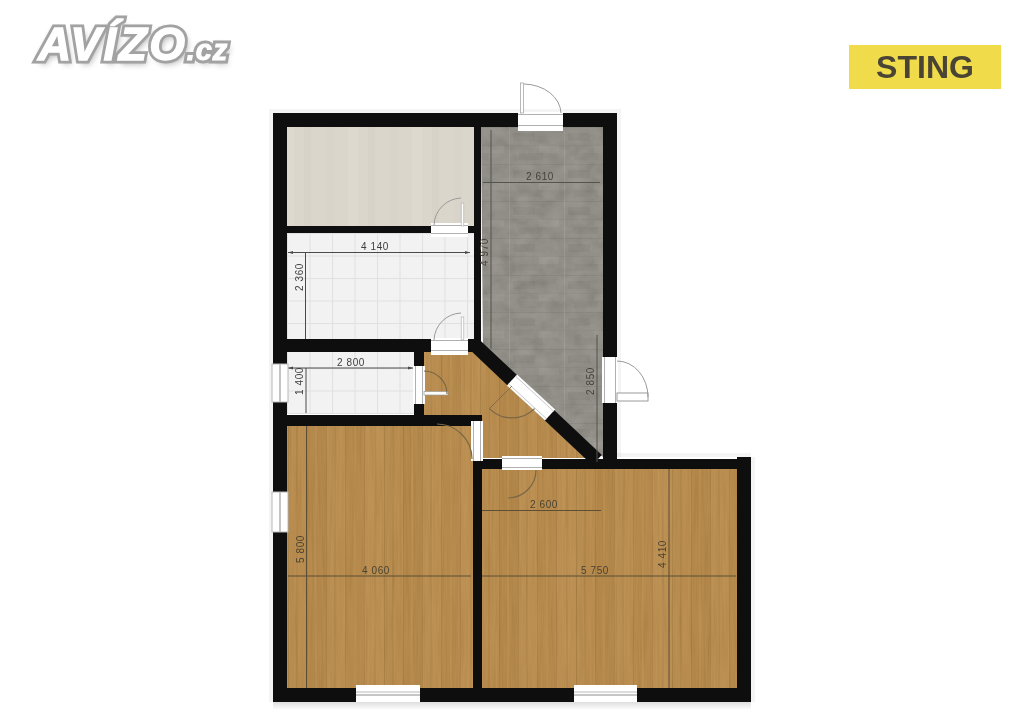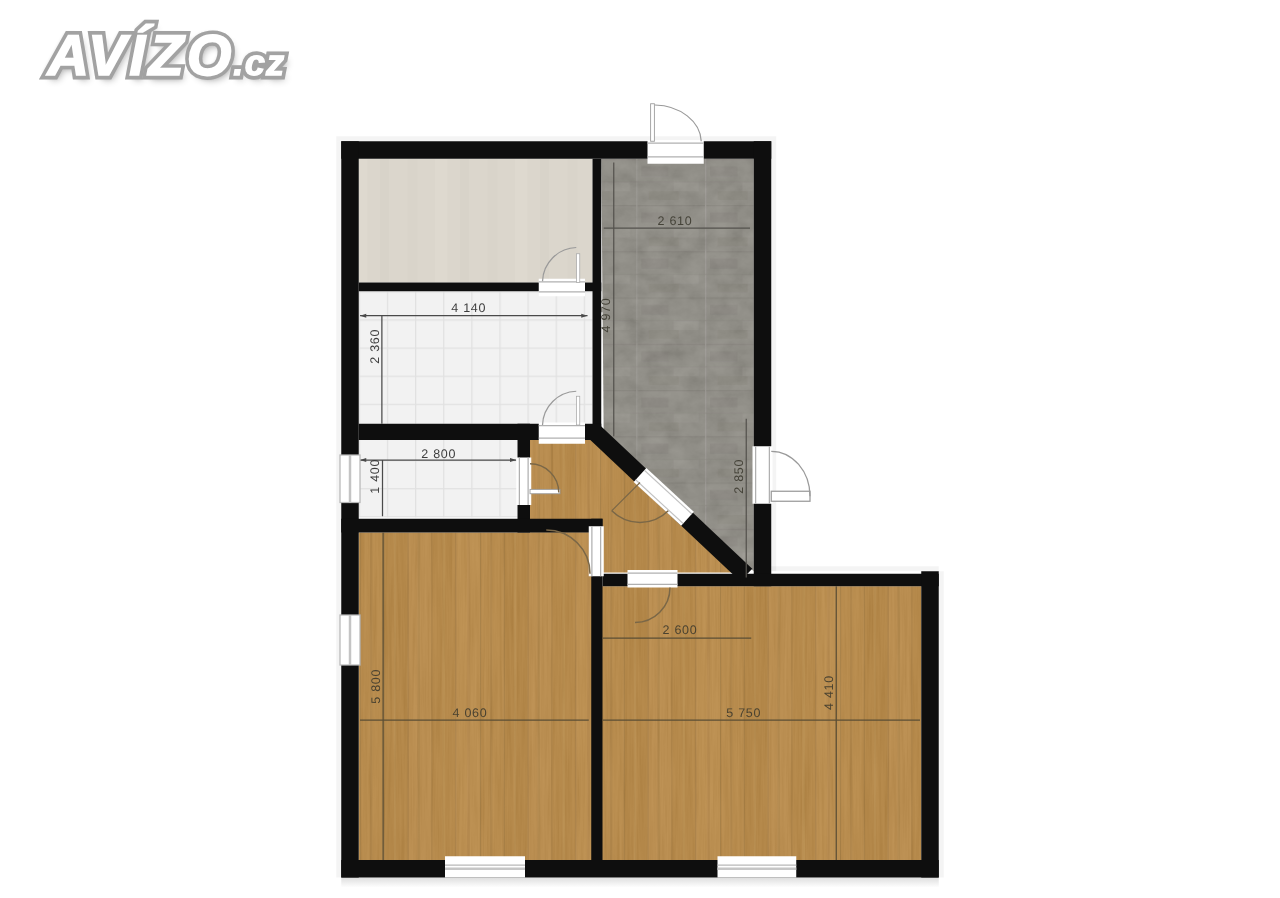--- a/index.html
+++ b/index.html
@@ -14,20 +14,21 @@
 #badge{position:absolute;left:849px;top:45px;width:152px;height:44px;background:#F0DC4B;
  color:#4a4435;font-weight:bold;font-size:32px;text-align:center;line-height:45px;letter-spacing:0px;}
 </style>
 </head>
 <body>
 <div id="page">
 
 <div id="logoback" class="logol">AVÍZO<span class="cz">.cz</span></div>
 <div id="logofront" class="logol">AVÍZO<span class="cz">.cz</span></div>
 
+<div id="badge">STING</div>
 
 <svg width="1024" height="718" viewBox="0 0 1024 718" style="position:absolute;left:0;top:0;">
 <defs>
 <pattern id="wood" width="96" height="718" patternUnits="userSpaceOnUse">
  <rect x="0" y="0" width="96" height="718" fill="#b6843e"></rect>
  <rect x="0" y="0" width="19" height="718" fill="#b8863f"></rect>
  <rect x="19" y="0" width="19" height="718" fill="#b2803a"></rect>
  <rect x="38" y="0" width="19" height="718" fill="#ba8842"></rect>
  <rect x="57" y="0" width="19" height="718" fill="#b4823c"></rect>
  <rect x="76" y="0" width="20" height="718" fill="#bb8943"></rect>

